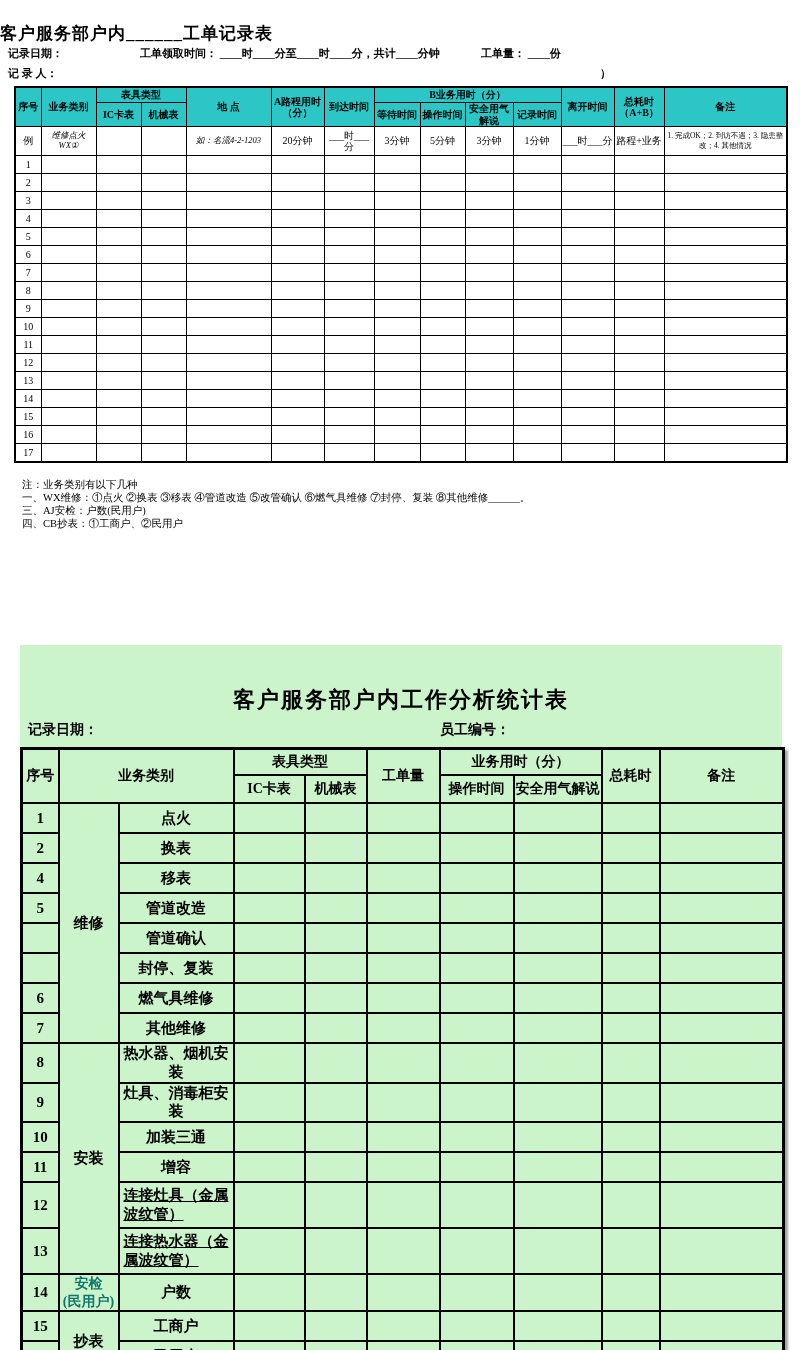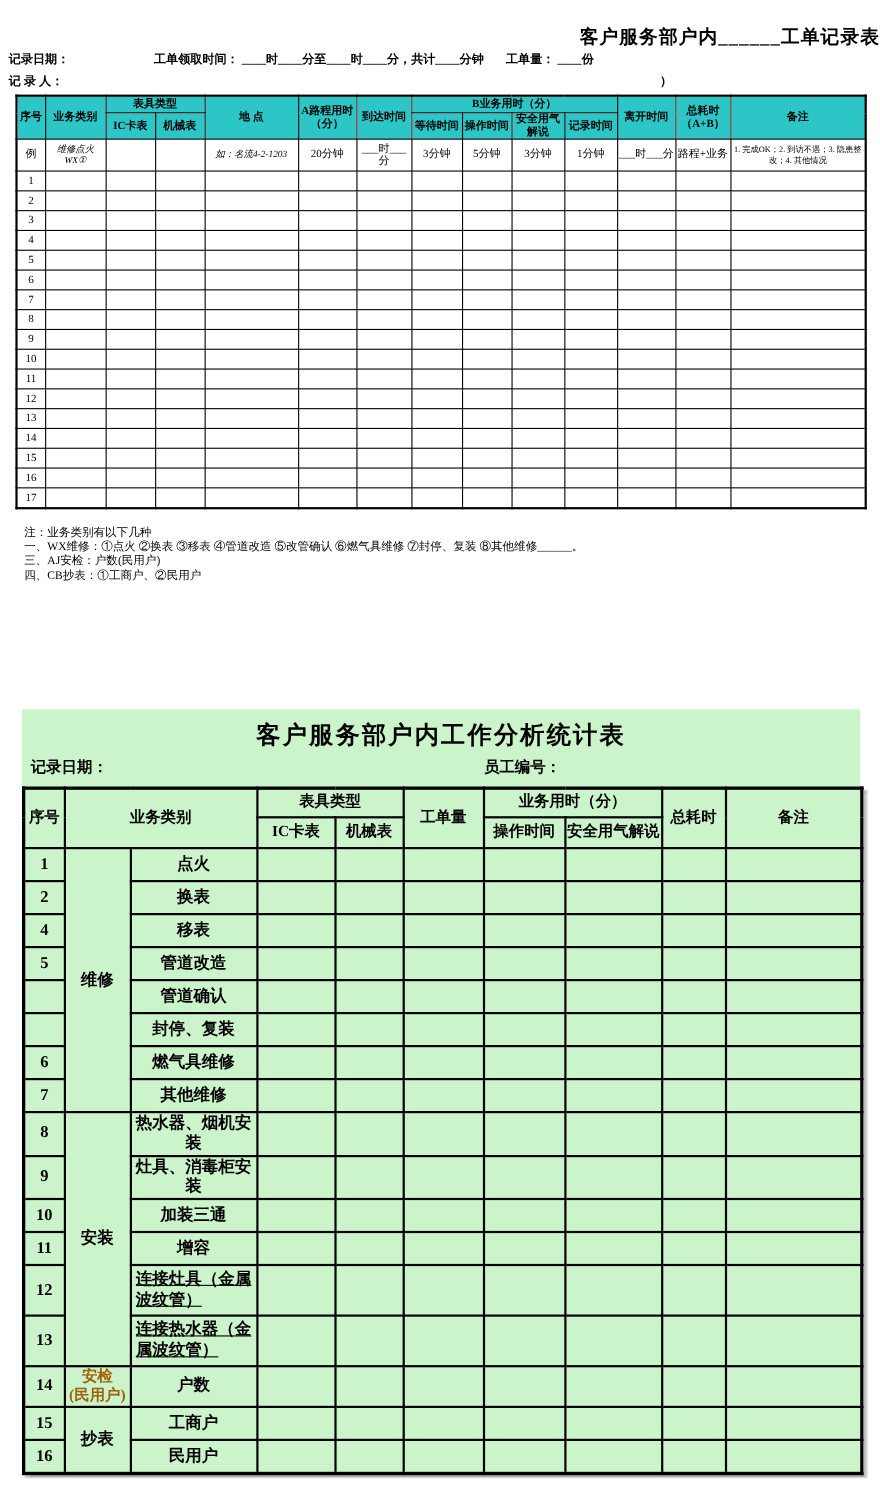--- a/index.html
+++ b/index.html
@@ -1,55 +1,55 @@
 <!DOCTYPE html>
 <html><head>
 <meta charset="utf-8">
 <style>
   html,body{margin:0;padding:0;background:#fff;}
   .page{position:relative;width:800px;height:1350px;background:#ffffff;overflow:hidden;
         font-family:"Liberation Serif","DejaVu Serif",serif;color:#000;}
   
-  .t1-title{position:absolute;top:22px;left:0;width:100%;text-align:right;
+  .t1-title{position:absolute;top:22px;left:0;width:100%;text-align:left;
             font-size:17px;font-weight:bold;letter-spacing:1px;}
   .info-line{position:absolute;left:0;width:100%;height:16px;font-size:11px;font-weight:bold;}
   .info-line .f1{position:absolute;left:8px;}
   .info-line .f2{position:absolute;left:140px;}
-  .info-line1 .f3{position:absolute;left:460px;}
+  .info-line1 .f3{position:absolute;left:481px;}
   .info-line2 .f3{position:absolute;left:600px;}
   table{border-collapse:collapse;table-layout:fixed;}
   #table1{position:absolute;top:86px;left:14px;width:772px;border:2px solid #000;}
   #table1 th,#table1 td{border:1px solid #000;text-align:center;vertical-align:middle;
       padding:0;overflow:hidden;line-height:1.15;}
   #table1 thead th{background:#2cc6c6;font-size:10px;font-weight:bold;}
   #table1 tr.h1 th{height:14px;}
   #table1 tr.h2 th{height:20px;}
   #table1 tr.example td{height:28px;font-size:10px;}
   #table1 tr.example td.small{font-size:8.5px;font-style:italic;}
   #table1 tr.example td.tiny{font-size:7.5px;line-height:1.3;}
   #table1 tbody.empty td{height:17px;font-size:10px;}
   
   #notes{position:absolute;top:478px;left:22px;width:780px;font-size:10.5px;font-weight:normal;}
   .note-line{line-height:13px;white-space:nowrap;}
   
   #green{position:absolute;top:645px;left:20px;width:762px;background:#ccf4cb;}
-  .t2-title{padding-top:8px;text-align:center;font-size:22px;font-weight:bold;letter-spacing:2px;}
+  .t2-title{padding-top:8px;text-align:center;font-size:22px;font-weight:bold;letter-spacing:2px;margin-top:32px;}
   .t2-info{position:relative;height:26px;font-size:14px;font-weight:bold;margin-top:6px;}
   .t2-info .f1{position:absolute;left:8px;}
   .t2-info .f2{position:absolute;left:420px;}
   #table2{width:762px;border:3px solid #000;box-shadow:3px 3px 2px rgba(0,0,0,0.35);}
   #table2 th,#table2 td{border:2px solid #000;text-align:center;vertical-align:middle;
       padding:0 1px;overflow:hidden;line-height:1.25;background:#ccf4cb;}
   #table2 th{font-size:14px;font-weight:bold;}
   #table2 tr.h1 th{height:24px;}
   #table2 tr.h2 th{height:26px;}
   #table2 tbody td{height:28px;font-size:15px;font-weight:bold;}
   #table2 tbody tr.tall td{height:44px;}
   #table2 td.item.left{text-align:left;padding-left:4px;text-decoration:underline;}
-  #table2 td.group.red{color:#a16207;font-size:14px;}
+  #table2 td.group.red{color:#0f766e;font-size:14px;}
   #table2 td.seq{font-weight:bold;}
 </style>
 </head>
 <body>
 
 <div class="page">
 
   <div class="t1-title">客户服务部户内______工单记录表</div>
 
   <div class="info-line info-line1" style="top:46px;">

